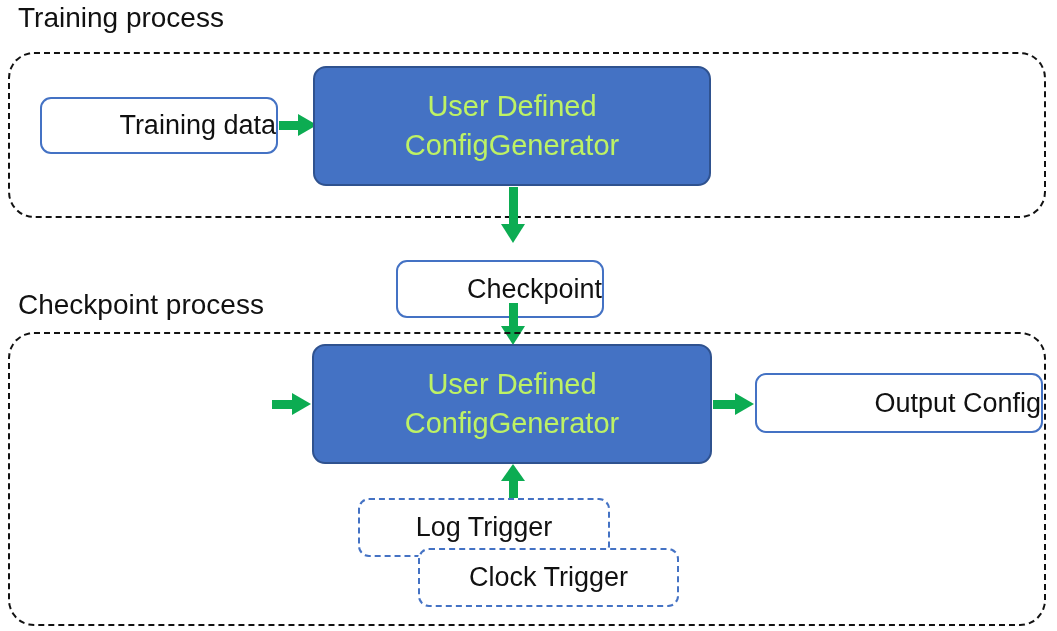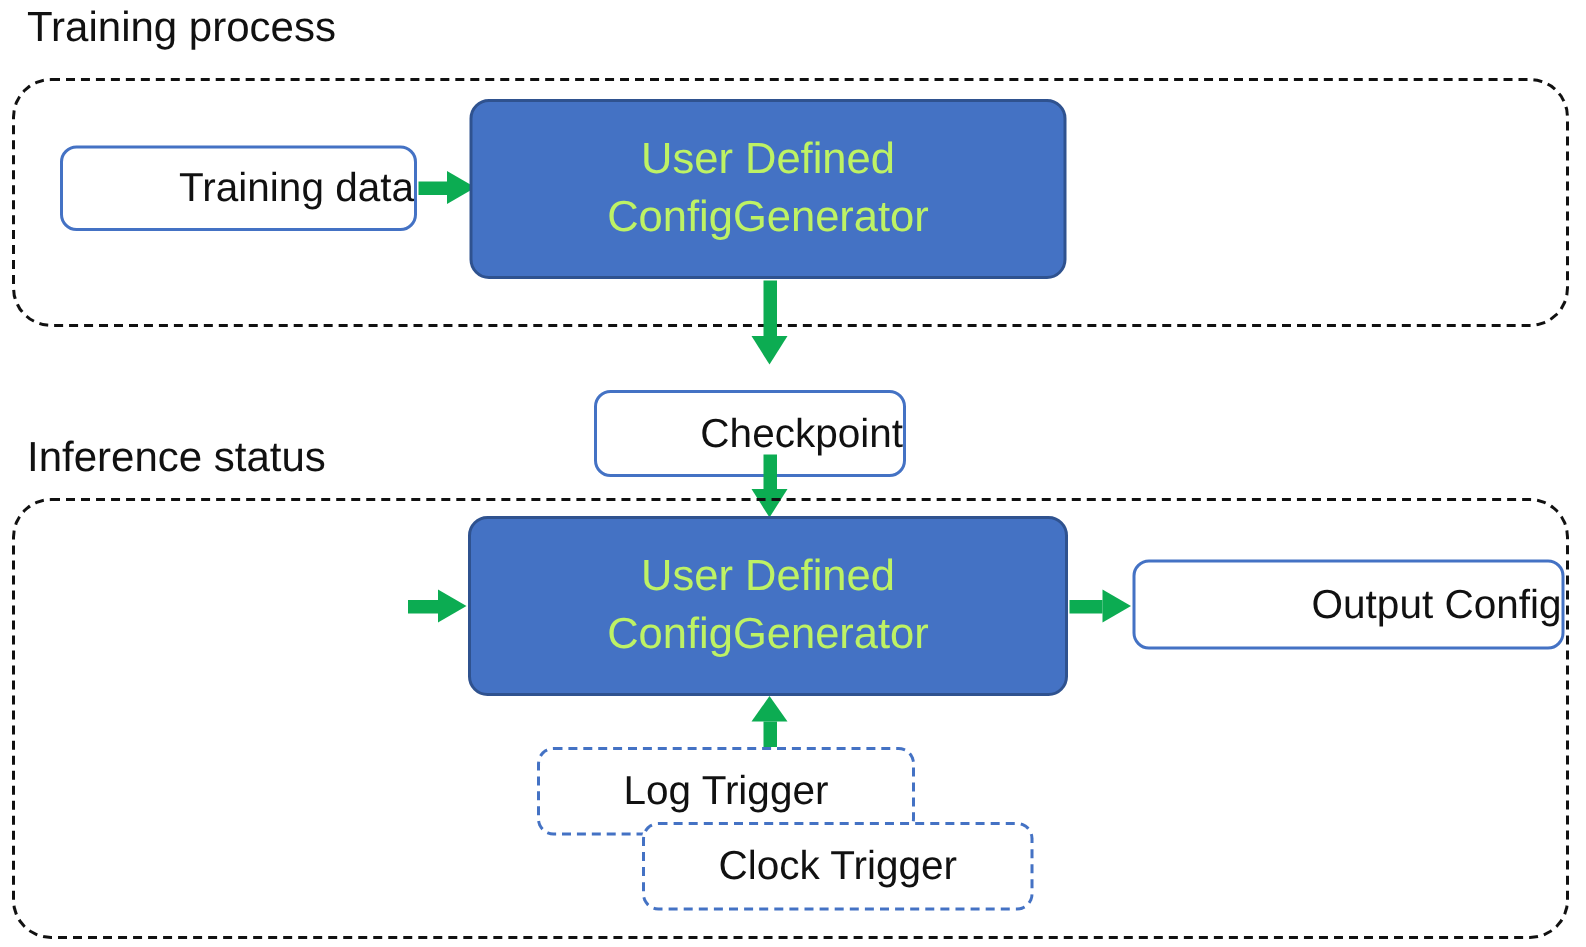--- a/index.html
+++ b/index.html
@@ -105,21 +105,21 @@
 
   <div class="white-box" style="left:396px;top:260px;width:208px;height:58px;">
     <span>Checkpoint</span>
   </div>
 
   <div class="arrow-down" style="left:501px;top:303px;height:42px;">
     <div class="shaft"></div>
     <div class="head"></div>
   </div>
 
-  <div class="section-label" style="left:18px;top:290px;">Inference status</div>
+  <div class="section-label" style="left:18px;top:290px;">Checkpoint process</div>
 
   <div class="dashed-region" style="left:8px;top:332px;width:1034px;height:290px;"></div>
 
 
   <div class="arrow-right" style="left:272px;top:393px;width:39px;">
     <div class="shaft"></div>
     <div class="head"></div>
   </div>
 
   <div class="blue-box" style="left:312px;top:344px;width:400px;height:120px;">
@@ -138,17 +138,17 @@
 
   <div class="arrow-up" style="left:501px;top:464px;height:34px;">
     <div class="head"></div>
     <div class="shaft"></div>
   </div>
 
   <div class="dashed-blue-box" style="left:358px;top:498px;width:252px;height:59px;z-index:2;text-align:right;">
     <span>Log Trigger</span>
   </div>
 
-  <div class="dashed-blue-box" style="left:428px;top:548px;width:261px;height:59px;z-index:3;">
+  <div class="dashed-blue-box" style="left:418px;top:548px;width:261px;height:59px;z-index:3;">
     <span>Clock Trigger</span>
   </div>
 
 </div>
 
 </body></html>

